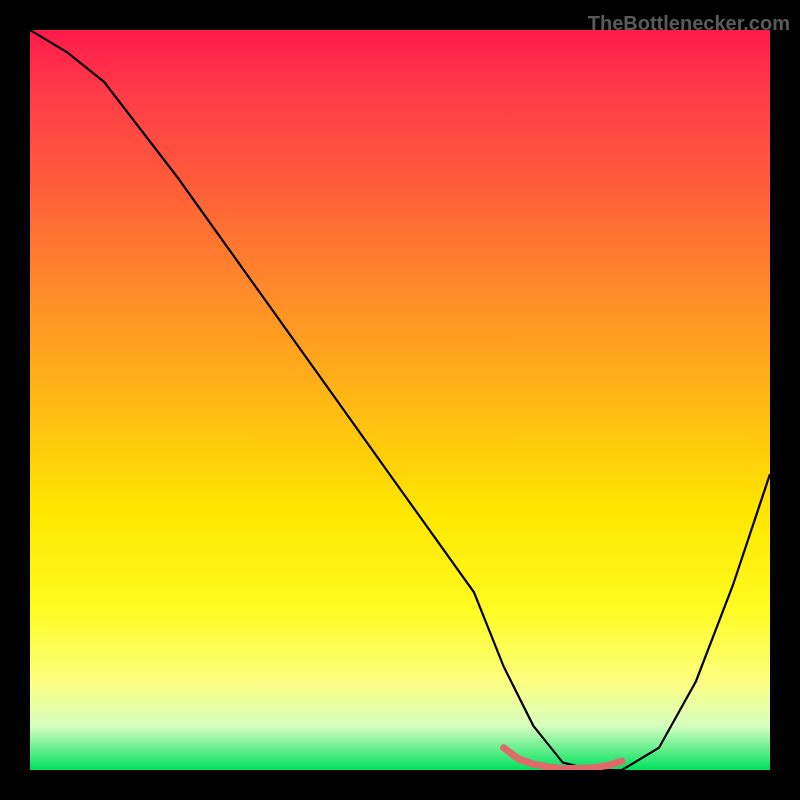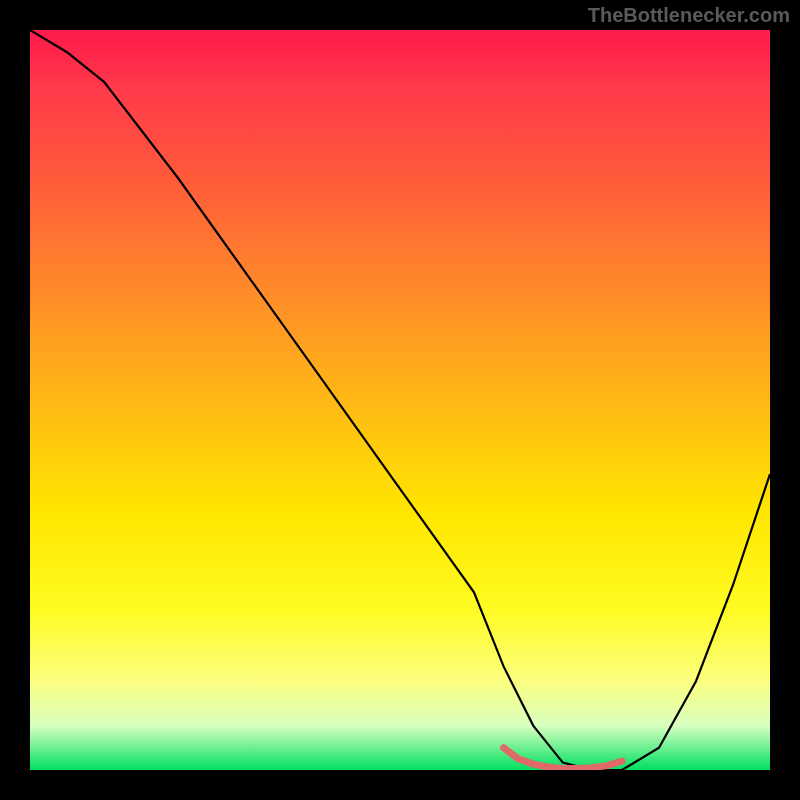--- a/index.html
+++ b/index.html
@@ -6,21 +6,21 @@
     margin: 0;
     padding: 0;
     width: 800px;
     height: 800px;
     background: #000;
     position: relative;
     font-family: Arial, sans-serif;
   }
   .watermark {
     position: absolute;
-    top: 4px;
+    top: 12px;
     right: 10px;
     color: #5a5a5a;
     font-size: 20px;
     font-weight: bold;
     z-index: 10;
   }
   .plot-area {
     position: absolute;
     top: 30px;
     left: 30px;

